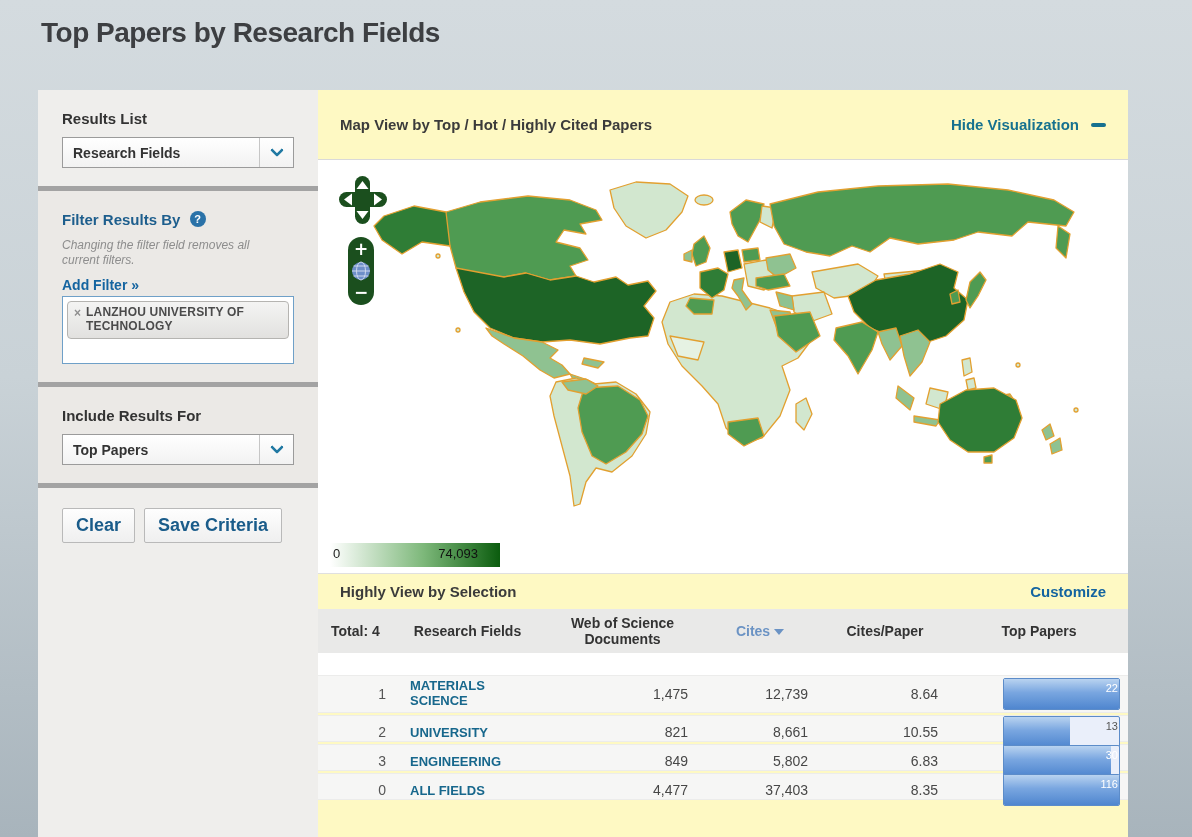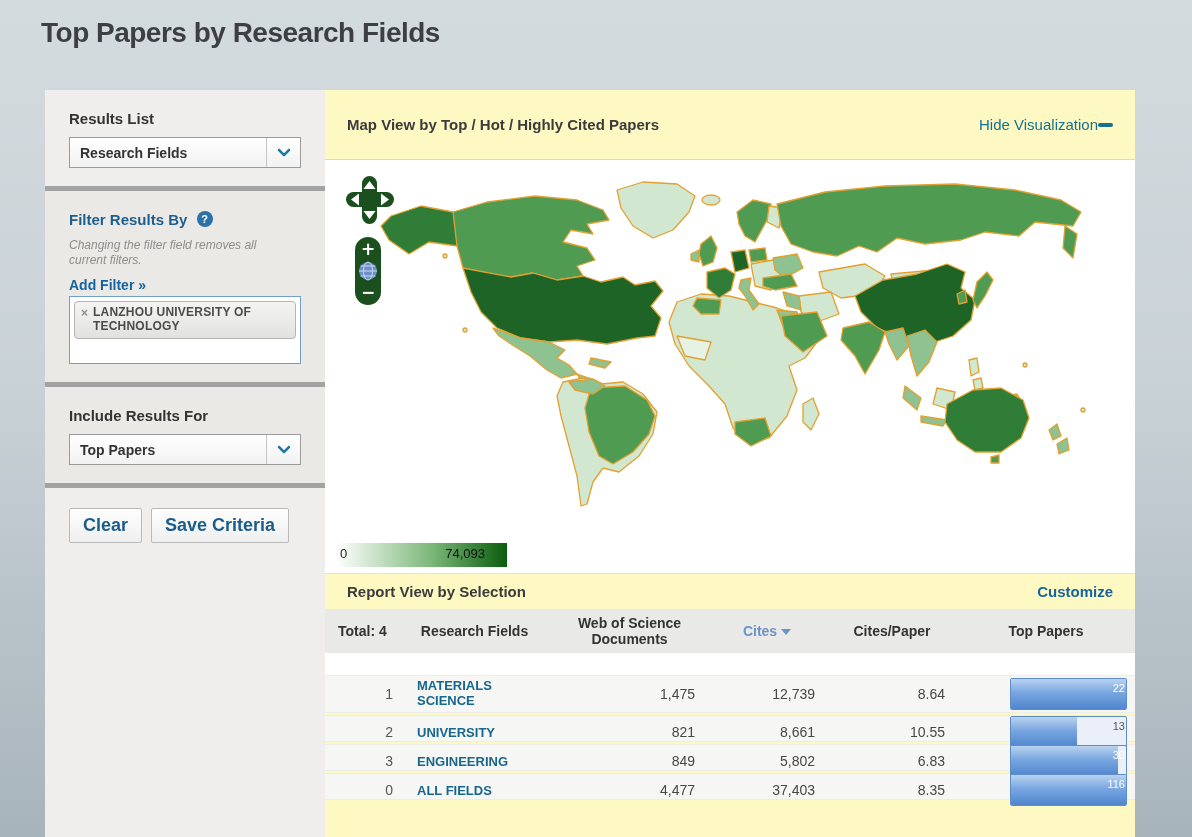--- a/index.html
+++ b/index.html
@@ -6,21 +6,21 @@
   html,body { width:1192px; height:837px; overflow:hidden;
     font-family:"Liberation Sans", sans-serif;
     background:linear-gradient(180deg,#d4dbdf 0%,#c9d2d7 45%,#a8b4bc 100%); }
 
   .page-title { position:absolute; left:41px; top:17px; font-size:28px; font-weight:bold;
     color:#3d3f42; letter-spacing:-0.5px; }
 
   .app { position:absolute; left:38px; top:90px; width:1090px; height:747px; display:flex; }
 
   
-  .sidebar { width:280px; background:#efeeec; height:100%; flex:none;margin-left:7px; }
+  .sidebar { width:280px; background:#efeeec; height:100%; flex:none; }
   .sb-section { padding:20px 24px 18px 24px; }
   .sb-section + .sb-section { border-top:5px solid #a3a3a3; }
   .sb-sec2 { background:#ebe9e6; }
   .sb-label { font-size:15px; font-weight:bold; color:#333; margin-bottom:10px; }
   .sb-label-blue { color:#1d5e8d; display:inline-block; }
   .help-circle { display:inline-block; width:16px; height:16px; border-radius:50%;
     background:#2a72a8; color:#fff; font-size:11px; font-weight:bold; text-align:center;
     line-height:16px; vertical-align:2px; margin-left:5px; cursor:pointer; }
   .select { width:232px; height:31px; background:linear-gradient(180deg,#ffffff,#f2f2f2);
     border:1px solid #9b9b9b; display:flex; align-items:center; cursor:pointer; }
@@ -42,22 +42,22 @@
   .btn-row { display:flex; gap:9px; }
   .btn { background:linear-gradient(180deg,#fefefe,#efefef); border:1px solid #b9b9b9;
     border-radius:2px; font-size:18px; font-weight:bold; color:#1a5c8a; padding:6px 13px;
     cursor:pointer; font-family:"Liberation Sans", sans-serif; }
 
   
   .main { flex:1; background:#fef9c3; height:100%; position:relative; }
   .map-header { height:70px; border-bottom:1px solid #d9d9d9; display:flex;
     align-items:center; padding:0 22px; }
   .map-title { font-size:15px; font-weight:bold; color:#3b3b3b; flex:1; }
-  .hide-vis { font-size:15px; font-weight:normal; color:#16718f; cursor:pointer;
-    display:flex; align-items:center; gap:0; }
+  .hide-vis { font-size:15px; font-weight:bold; color:#16718f; cursor:pointer;
+    display:flex; align-items:center; gap:12px; }
   .minus-glyph { width:15px; height:4px; background:#16718f; border-radius:2px; display:inline-block; }
 
   .map-area { position:relative; height:413px; background:#fff; }
   .map-svg { position:absolute; left:0; top:0; }
   .legend { position:absolute; left:12px; top:383px; width:170px; height:24px;
     background:linear-gradient(90deg,#ffffff 0%,#7db87a 55%,#0b5c0e 100%);
     display:flex; align-items:center; }
   .legend-min { position:absolute; left:3px; top:3px; font-size:13px; color:#222; }
   .legend-max { position:absolute; right:22px; top:3px; font-size:13px; color:#111; }
 
@@ -254,21 +254,21 @@
         <text id="zoomout-txt" x="14" y="62" text-anchor="middle" fill="#fff" font-size="17" font-weight="bold" font-family="DejaVu Sans, sans-serif">−</text>
       </svg>
 
       <div class="legend">
         <span class="legend-min">0</span>
         <span class="legend-max">74,093</span>
       </div>
     </div>
 
     <div class="report-bar">
-      <span class="report-title">Report View by Selection</span>
+      <span class="report-title">Highly View by Selection</span>
       <span class="customize">Customize</span>
     </div>
 
     <div class="grid-row thead">
       <div class="th th-total">Total: 4</div>
       <div class="th">Research Fields</div>
       <div class="th" style="padding:0 18px;">Web of Science Documents</div>
       <div class="th th-cites">
         <span>Cites</span><span class="sort-caret"></span>
       </div>

